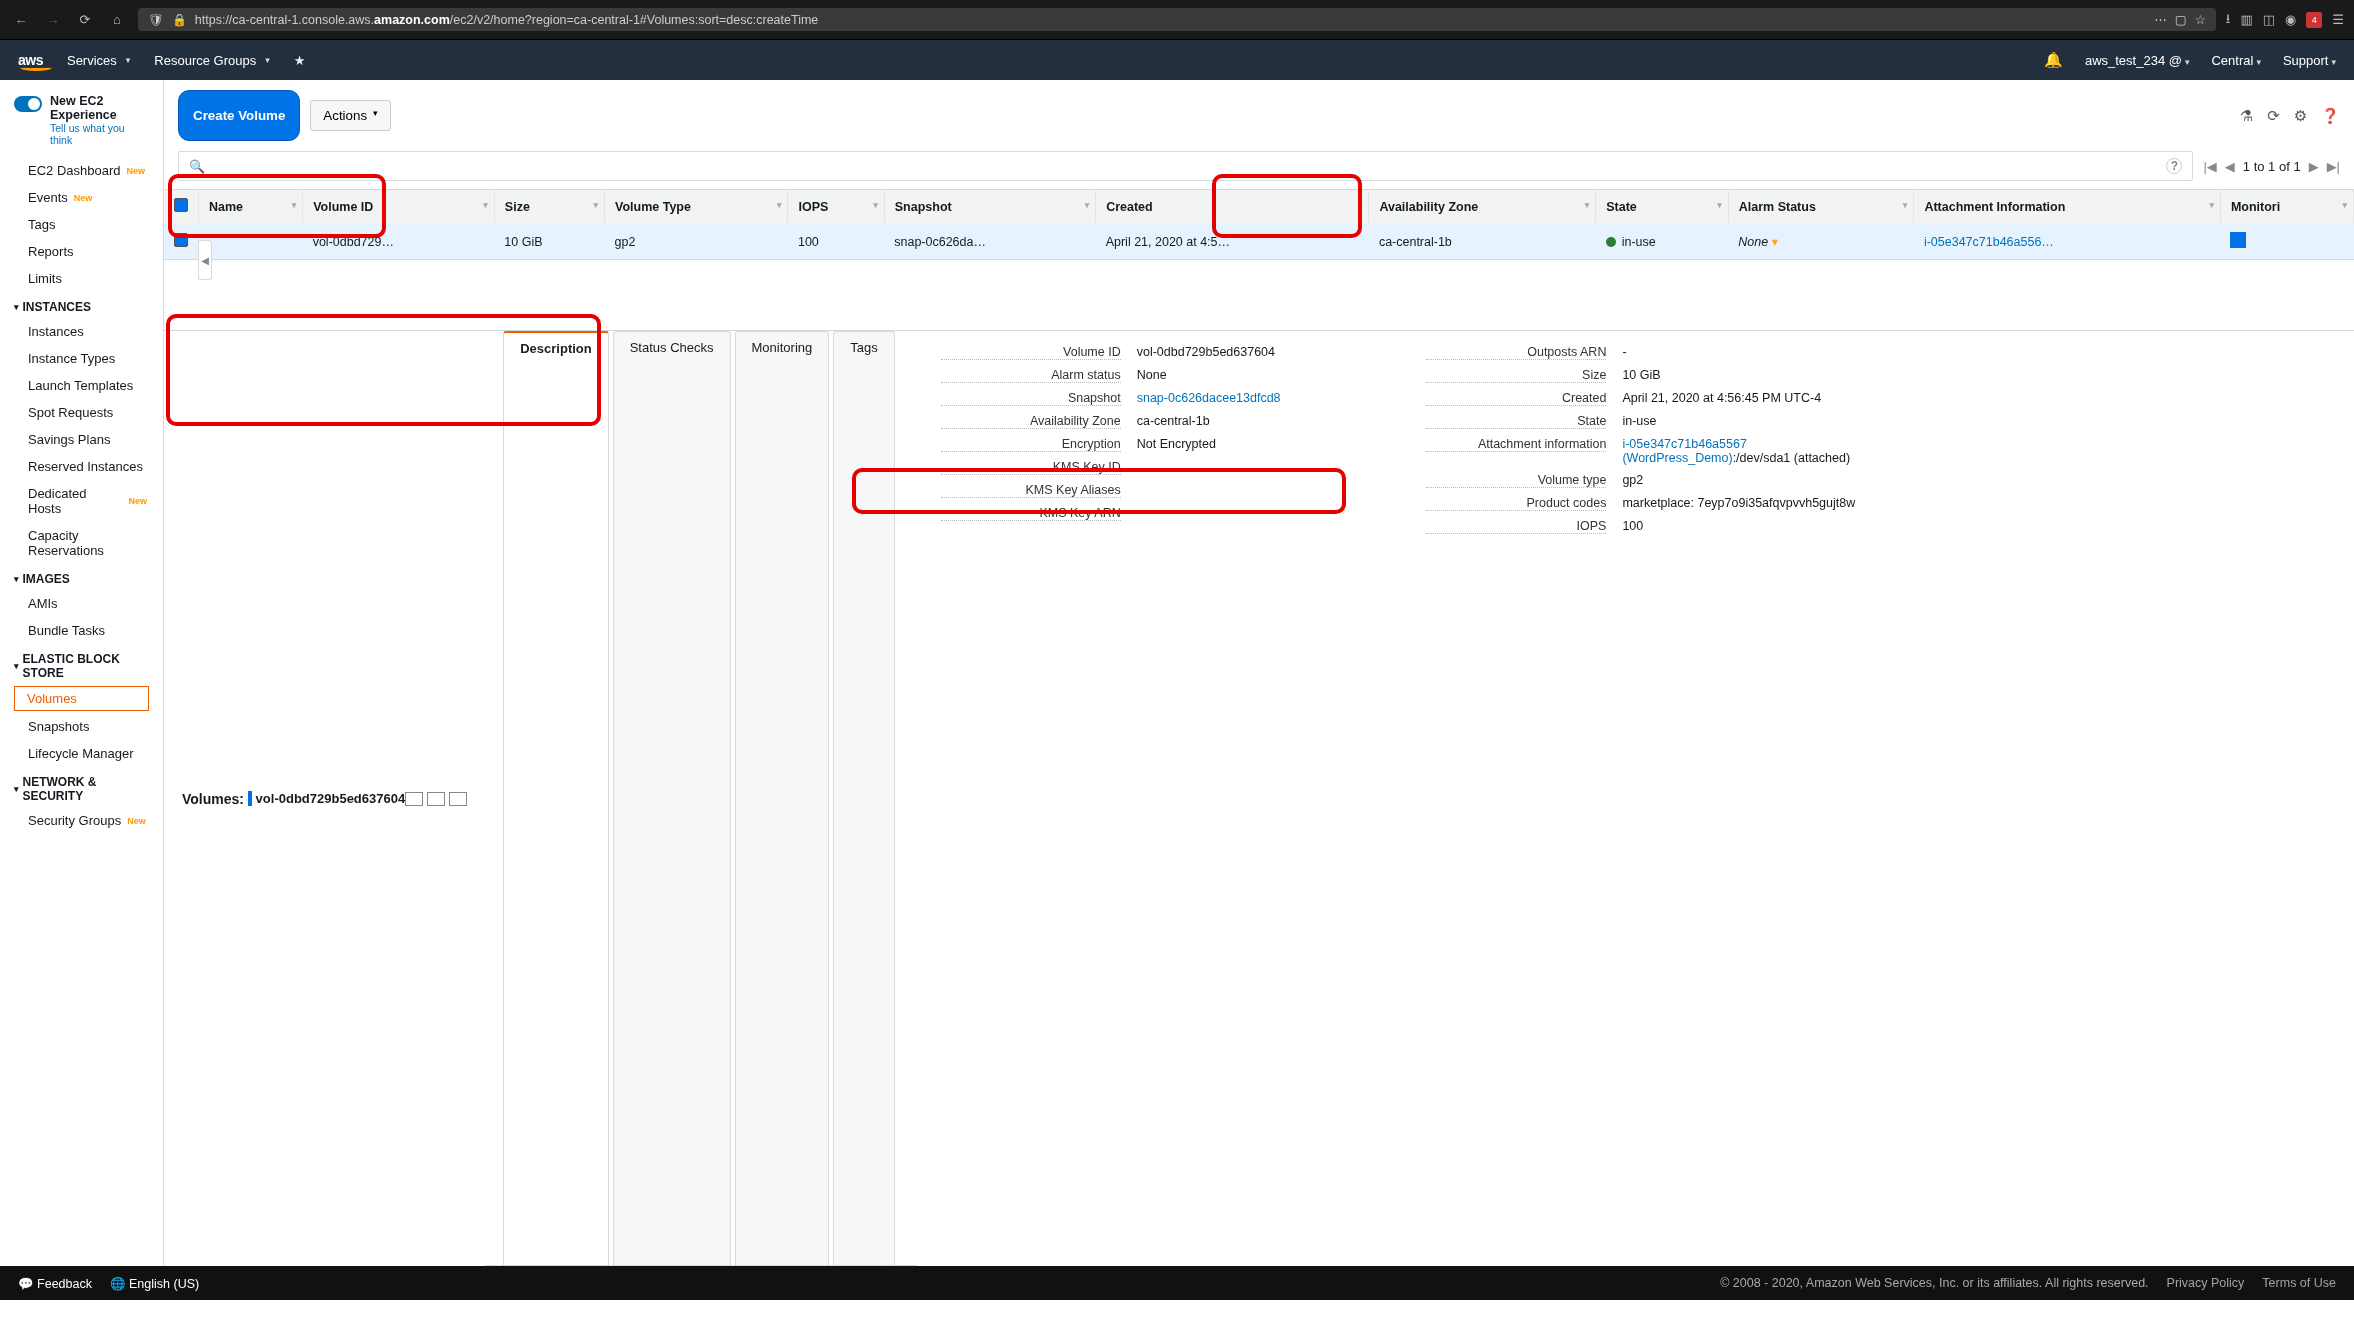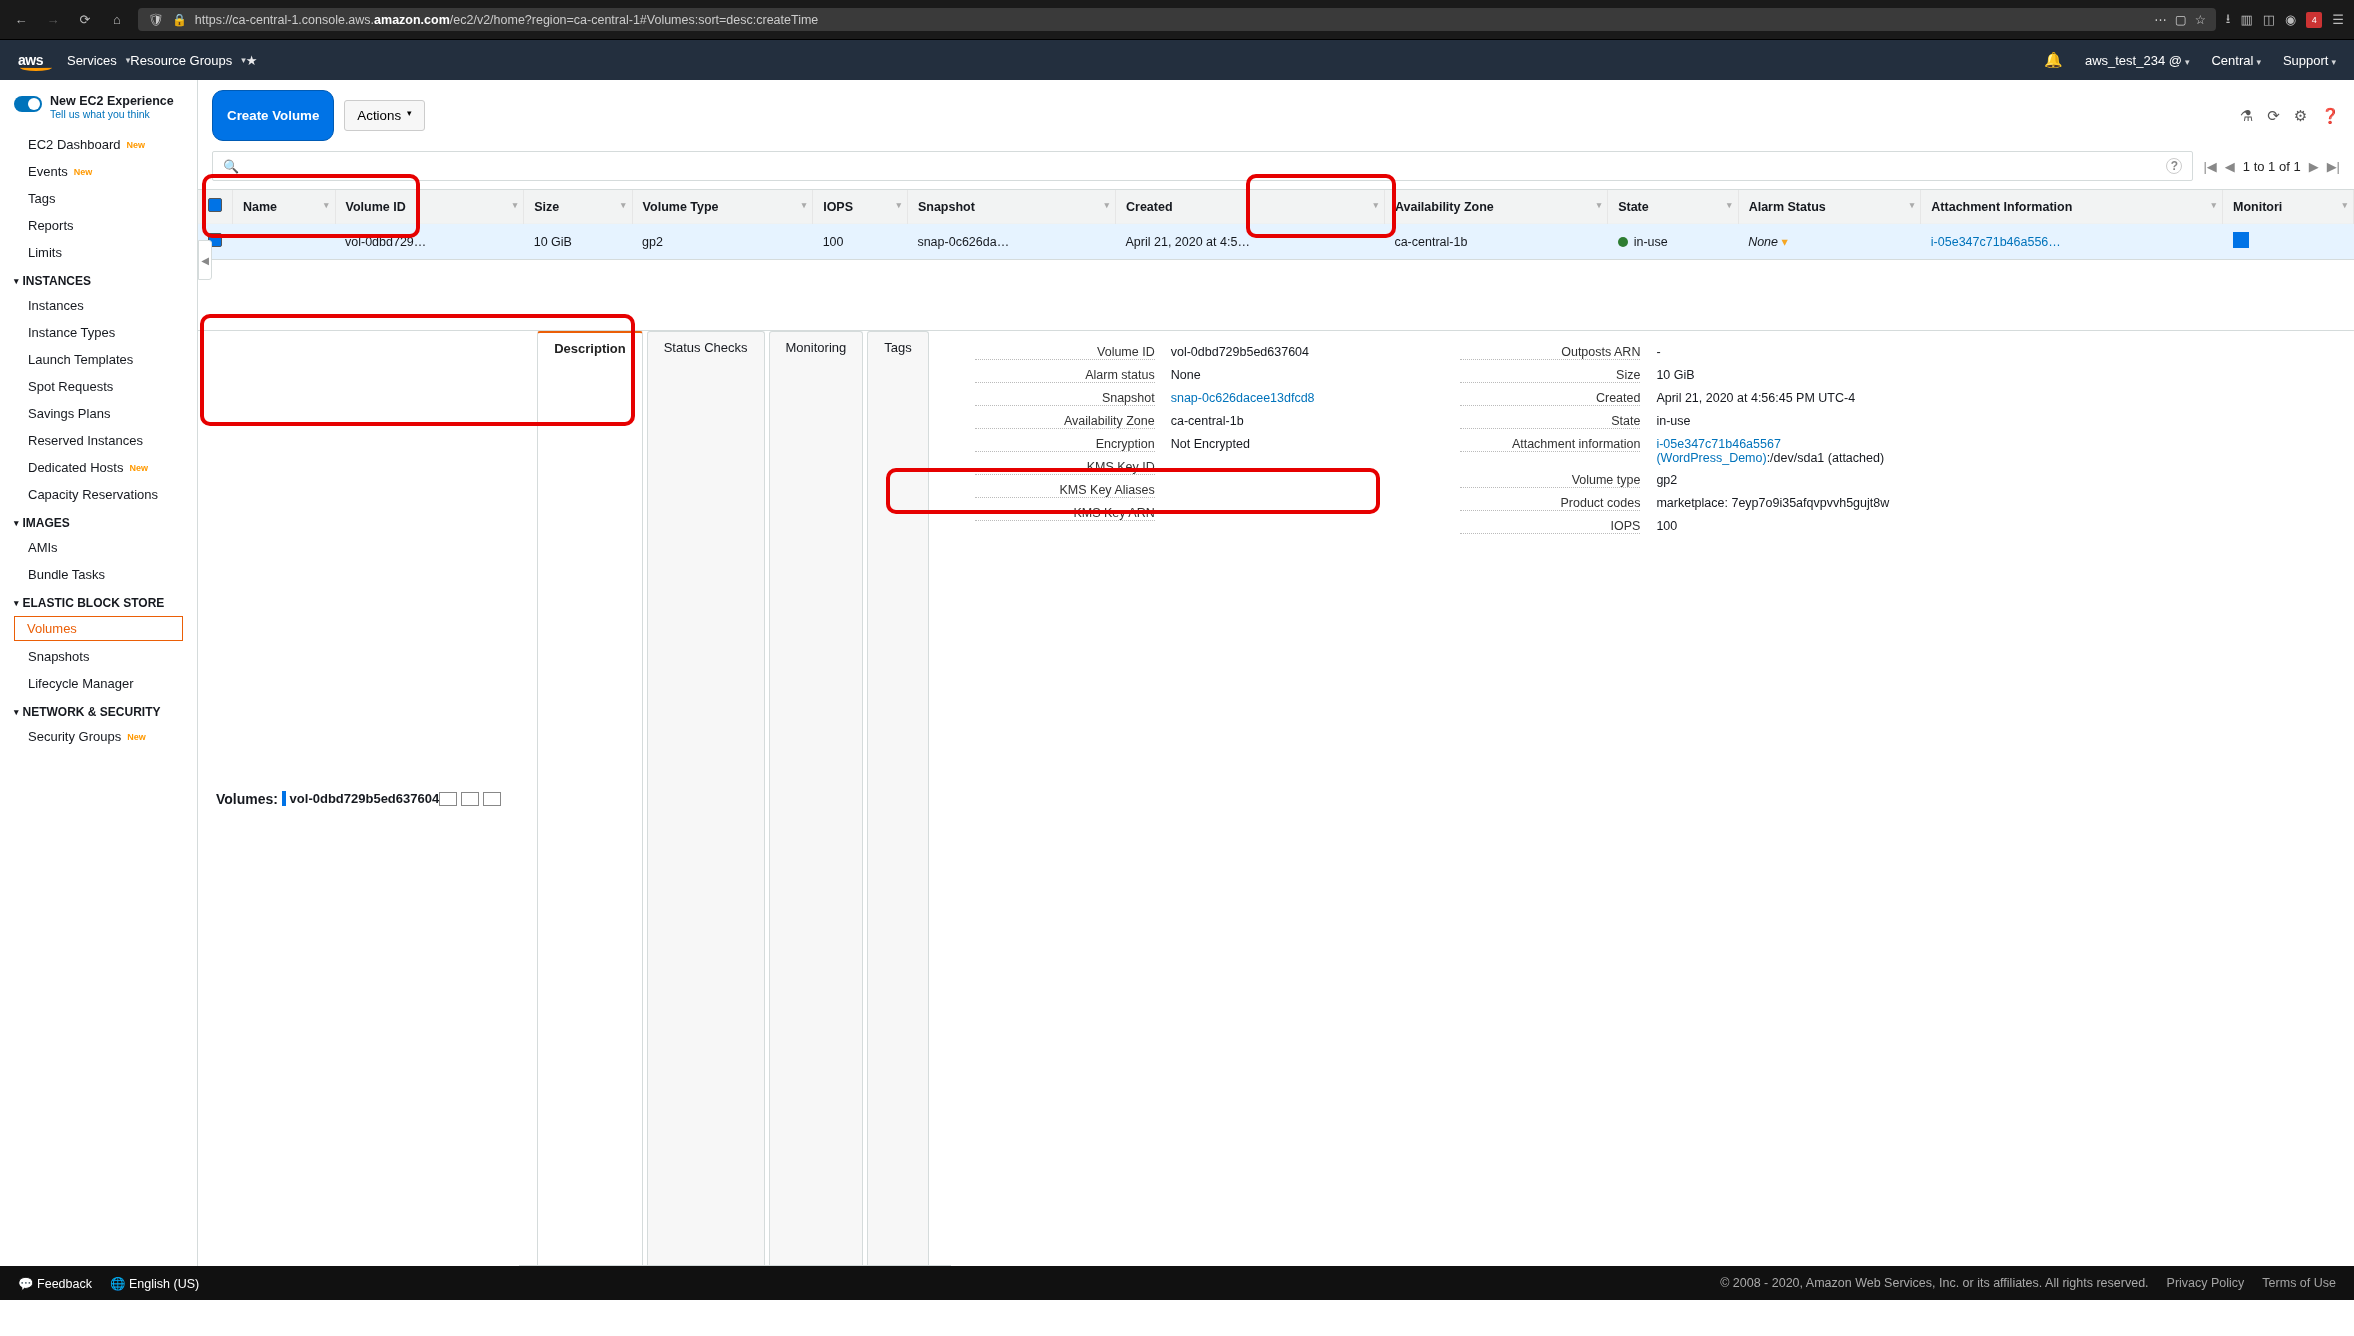--- a/index.html
+++ b/index.html
@@ -30,30 +30,30 @@
 .url-bar{flex:1;display:flex;align-items:center;background:#3a3a3a;border-radius:4px;padding:4px 10px;gap:8px;font-size:12.5px;color:#ccc;}
 .url-bar .lock{font-size:12px;}
 .url-bar .url{white-space:nowrap;overflow:hidden;}
 .url-bar .url b{color:#fff;font-weight:600;}
 .right-icons{display:flex;gap:10px;color:#bbb;align-items:center;}
 .ext-badge{width:16px;height:16px;background:#c33;border-radius:2px;display:flex;align-items:center;justify-content:center;font-size:9px;color:#fff;}
 
 .aws-top{background:var(--aws-dark);height:40px;display:flex;align-items:center;padding:0 18px;color:#fff;font-size:13px;}
 .aws-logo{font-weight:700;font-size:14px;color:#fff;margin-right:24px;position:relative;letter-spacing:-.5px;}
 .aws-logo::after{content:"";display:block;height:4px;width:32px;border-bottom:3px solid var(--aws-orange);border-radius:0 0 50% 50%;position:absolute;bottom:-3px;left:2px;}
-.aws-menu{display:flex;align-items:center;}
+.aws-menu{display:flex;align-items:center;gap:24px;}
 .aws-menu-item{display:flex;align-items:center;gap:6px;cursor:pointer;}
 .caret::after{content:"▾";font-size:9px;opacity:.8;margin-left:3px;}
 .pin{color:#fff;opacity:.9;}
 .aws-right{margin-left:auto;display:flex;align-items:center;gap:22px;}
 .bell{font-size:15px;}
 
 .page{display:flex;height:calc(100vh - 116px - 34px);min-height:640px;background:#fff;position:relative;}
 
-.sidebar{width:198px;border-right:1px solid var(--border);background:#fff;overflow:auto;padding:8px 0 20px;}
+.sidebar{width:164px;border-right:1px solid var(--border);background:#fff;overflow:auto;padding:8px 0 20px;}
 .new-exp{display:flex;align-items:flex-start;gap:8px;padding:6px 14px 10px;border-bottom:1px solid transparent;}
 .toggle{width:28px;height:16px;background:#0073bb;border-radius:10px;position:relative;flex-shrink:0;margin-top:2px;}
 .toggle::after{content:"";position:absolute;width:12px;height:12px;background:#fff;border-radius:50%;top:2px;right:2px;}
 .new-exp .t{font-size:12.5px;font-weight:600;}
 .new-exp .s{font-size:10.5px;color:var(--aws-blue);}
 .sb-item{padding:6px 16px 6px 28px;font-size:13px;color:var(--text);cursor:pointer;display:flex;align-items:center;gap:6px;}
 .sb-head{padding:8px 14px 4px;font-size:12px;font-weight:700;text-transform:uppercase;display:flex;align-items:center;gap:4px;}
 .sb-head::before{content:"▾";font-size:9px;}
 .sb-item.active{color:var(--tab-active);border:1px solid var(--tab-active);margin:2px 14px;padding:4px 12px;}
 .badge-new{font-size:9px;color:var(--aws-orange);font-weight:700;text-transform:none;}

